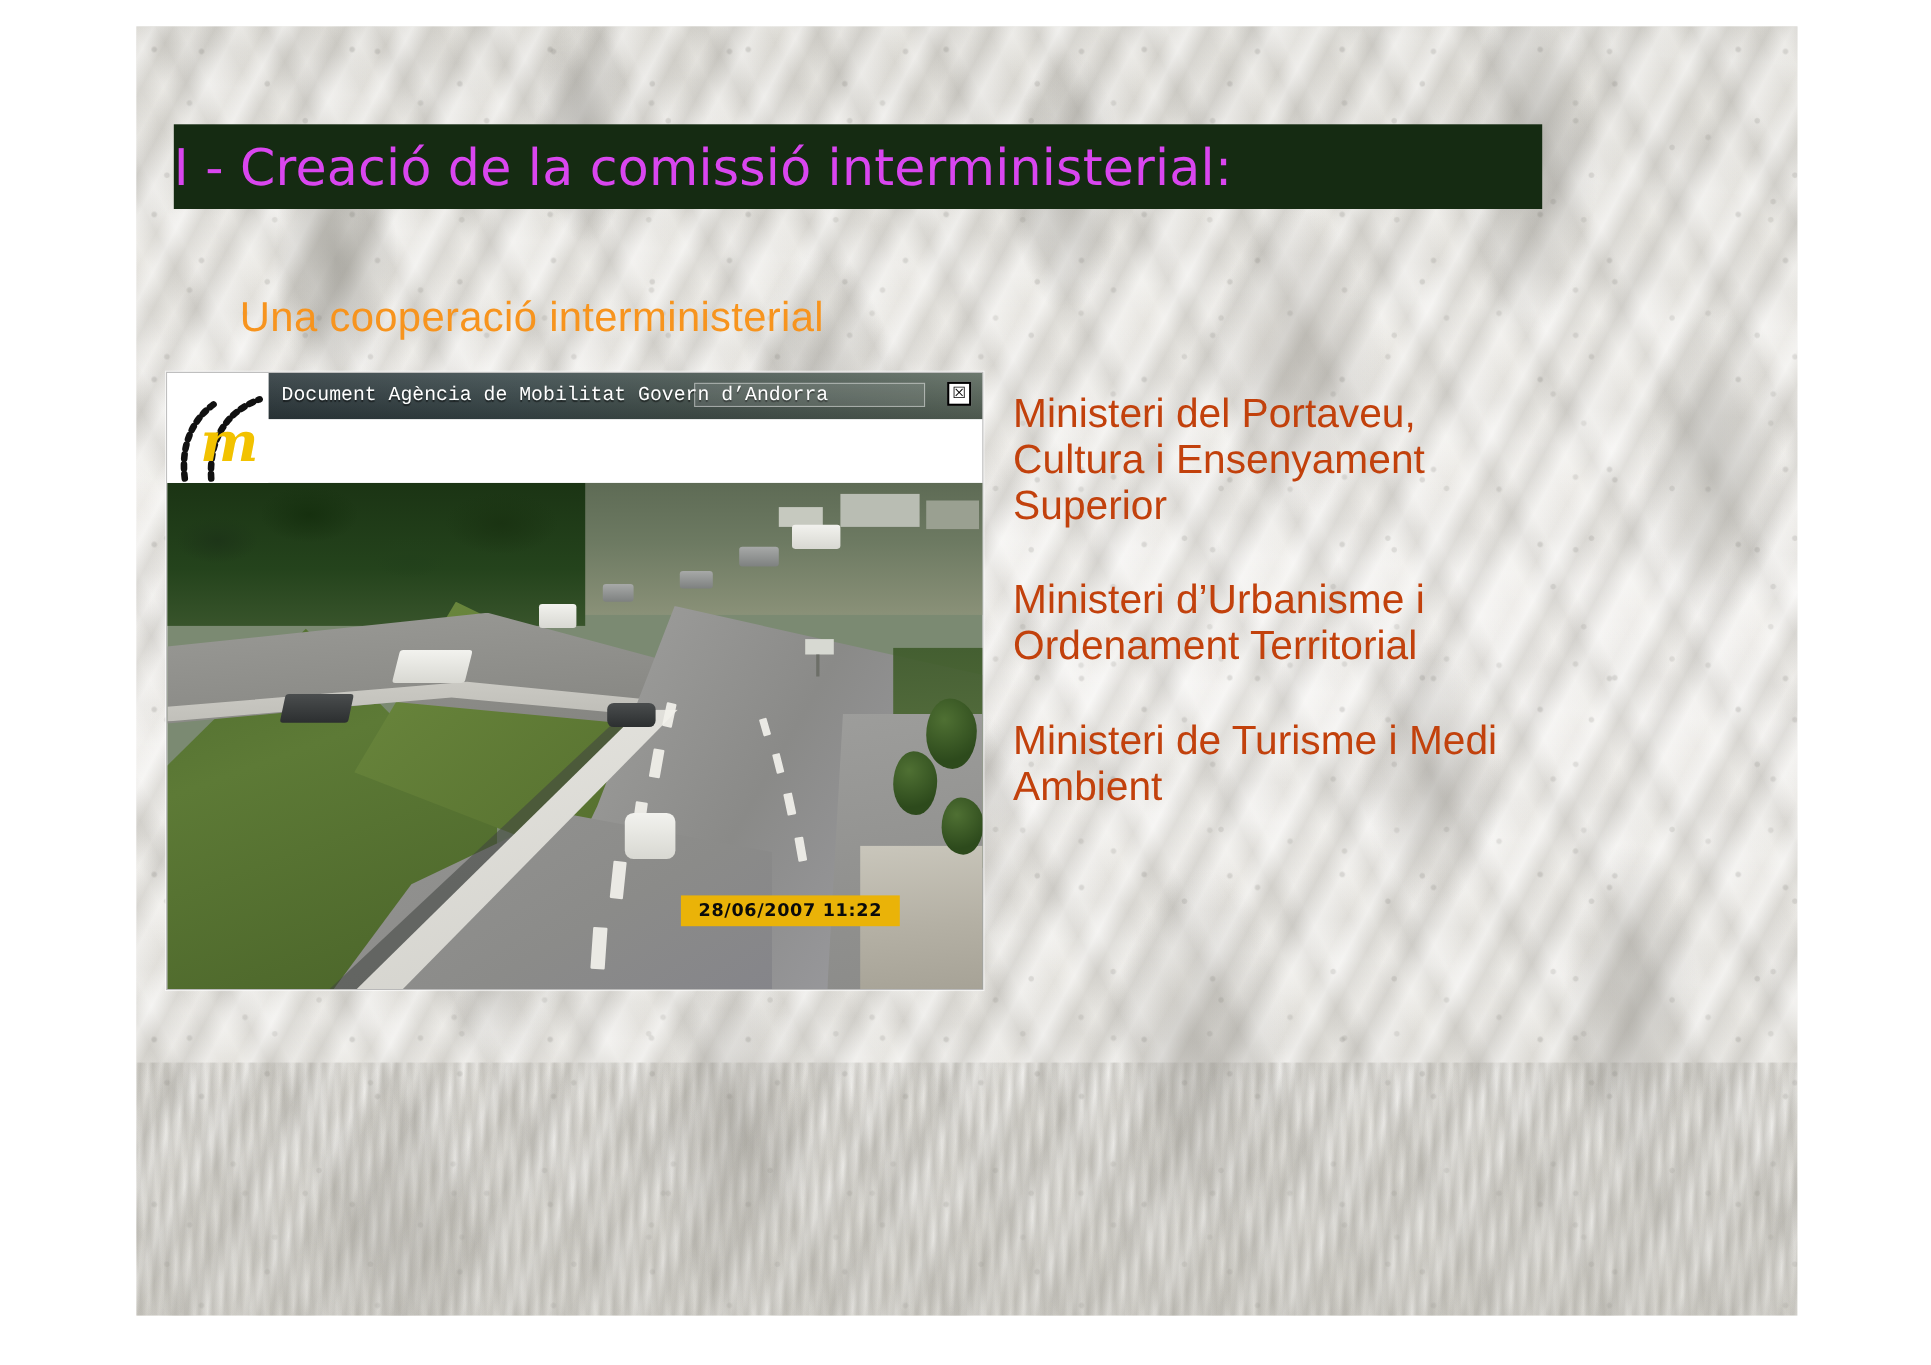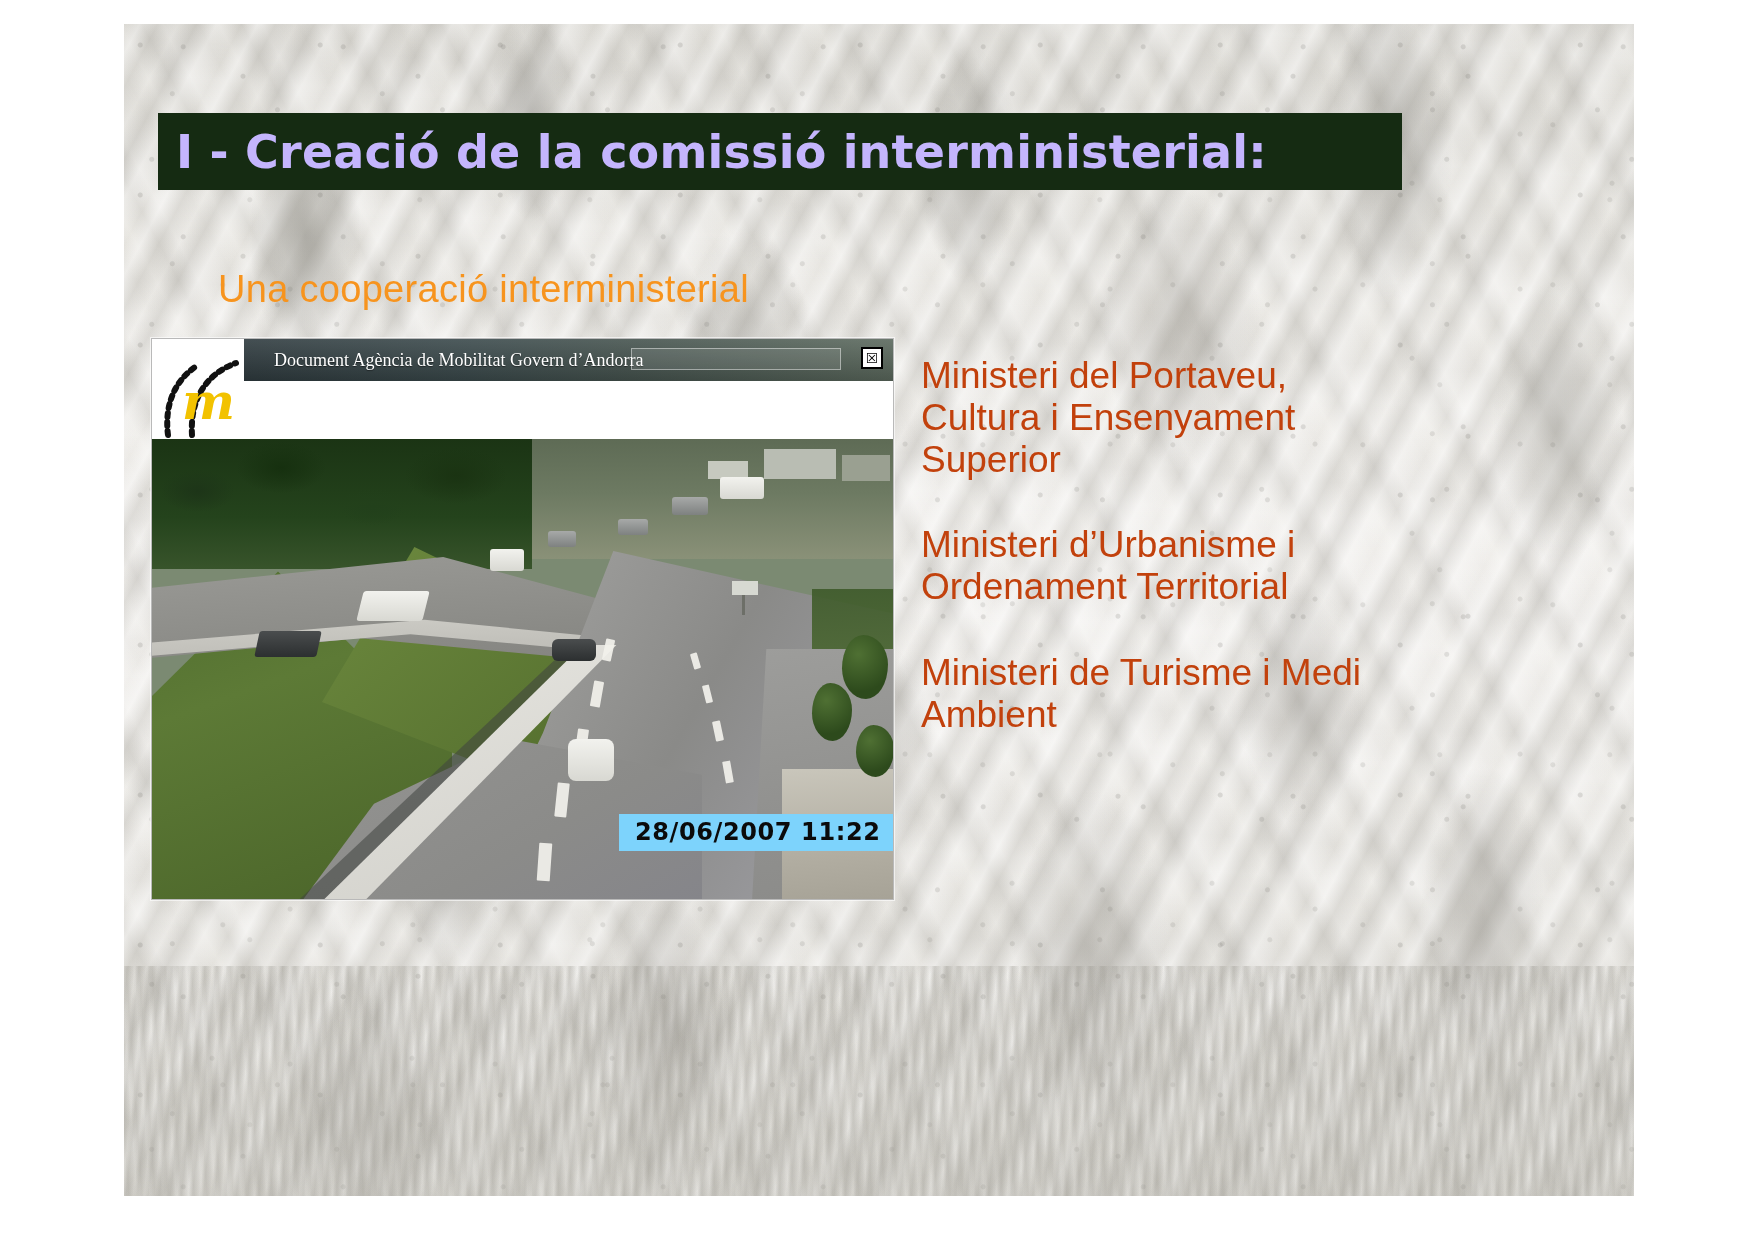--- a/index.html
+++ b/index.html
@@ -96,25 +96,24 @@
   
   #title-band {
     position: absolute;
     left: 158px; top: 113px;
     width: 1244px; height: 77px;
     background: #152b12;
     display: flex;
     align-items: center;
   }
   #title-text {
-    color: #c4b5fd;
+    color: #d946ef;
     font-size: 46px;
-    font-weight: 700;
+    font-weight: 400;
     letter-spacing: .2px;
-    padding-left: 18px;
     white-space: nowrap;
     font-family: "DejaVu Sans", sans-serif;
   }
 
   
   #subtitle {
     position: absolute;
     left: 218px; top: 268px;
     color: #f7941e;
     font-size: 38px;
@@ -180,24 +179,24 @@
     position: relative;
     background:
       linear-gradient(180deg, rgba(255,255,255,.10), rgba(0,0,0,.18)),
       linear-gradient(100deg, #2f3b3f 0%, #3b4a4c 35%, #46544f 60%, #5c6a5e 100%);
     display: flex;
     align-items: center;
   }
   #cam-title-text {
     color: #ffffff;
     font-size: 18px;
-    padding-left: 30px;
+    padding-left: 12px;
     white-space: nowrap;
     text-shadow: 0 1px 1px rgba(0,0,0,.5);
-    font-family: Liberation Serif, serif;
+    font-family: Liberation Mono, monospace;
   }
   #cam-url-box {
     position: absolute;
     right: 54px; top: 9px;
     width: 210px; height: 22px;
     background: rgba(255,255,255,.10);
     border: 1px solid rgba(255,255,255,.45);
   }
   #cam-close-btn {
     position: absolute;
@@ -346,24 +345,24 @@
   
   .veh { border-radius: 3px; }
   .veh-white { background: linear-gradient(180deg, #f2f2ee 0%, #d8d8d2 100%); }
   .veh-dark  { background: linear-gradient(180deg, #4a4d4e 0%, #2c2f30 100%); }
   .veh-grey  { background: linear-gradient(180deg, #a7a9a8 0%, #7e8180 100%); }
 
   
   #cam-timestamp {
     position: absolute;
     left: 467px; top: 375px;
-    background: #7dd3fc;
+    background: #eab308;
     padding: 4px 16px 5px 16px;
     color: #0b0b0b;
-    font-size: 24px;
+    font-size: 16px;
     font-weight: 700;
     letter-spacing: .6px;
     white-space: nowrap;
     font-family: "DejaVu Sans", sans-serif;
     z-index: 40;
   }
 </style>
 </head>
 <body>
 

